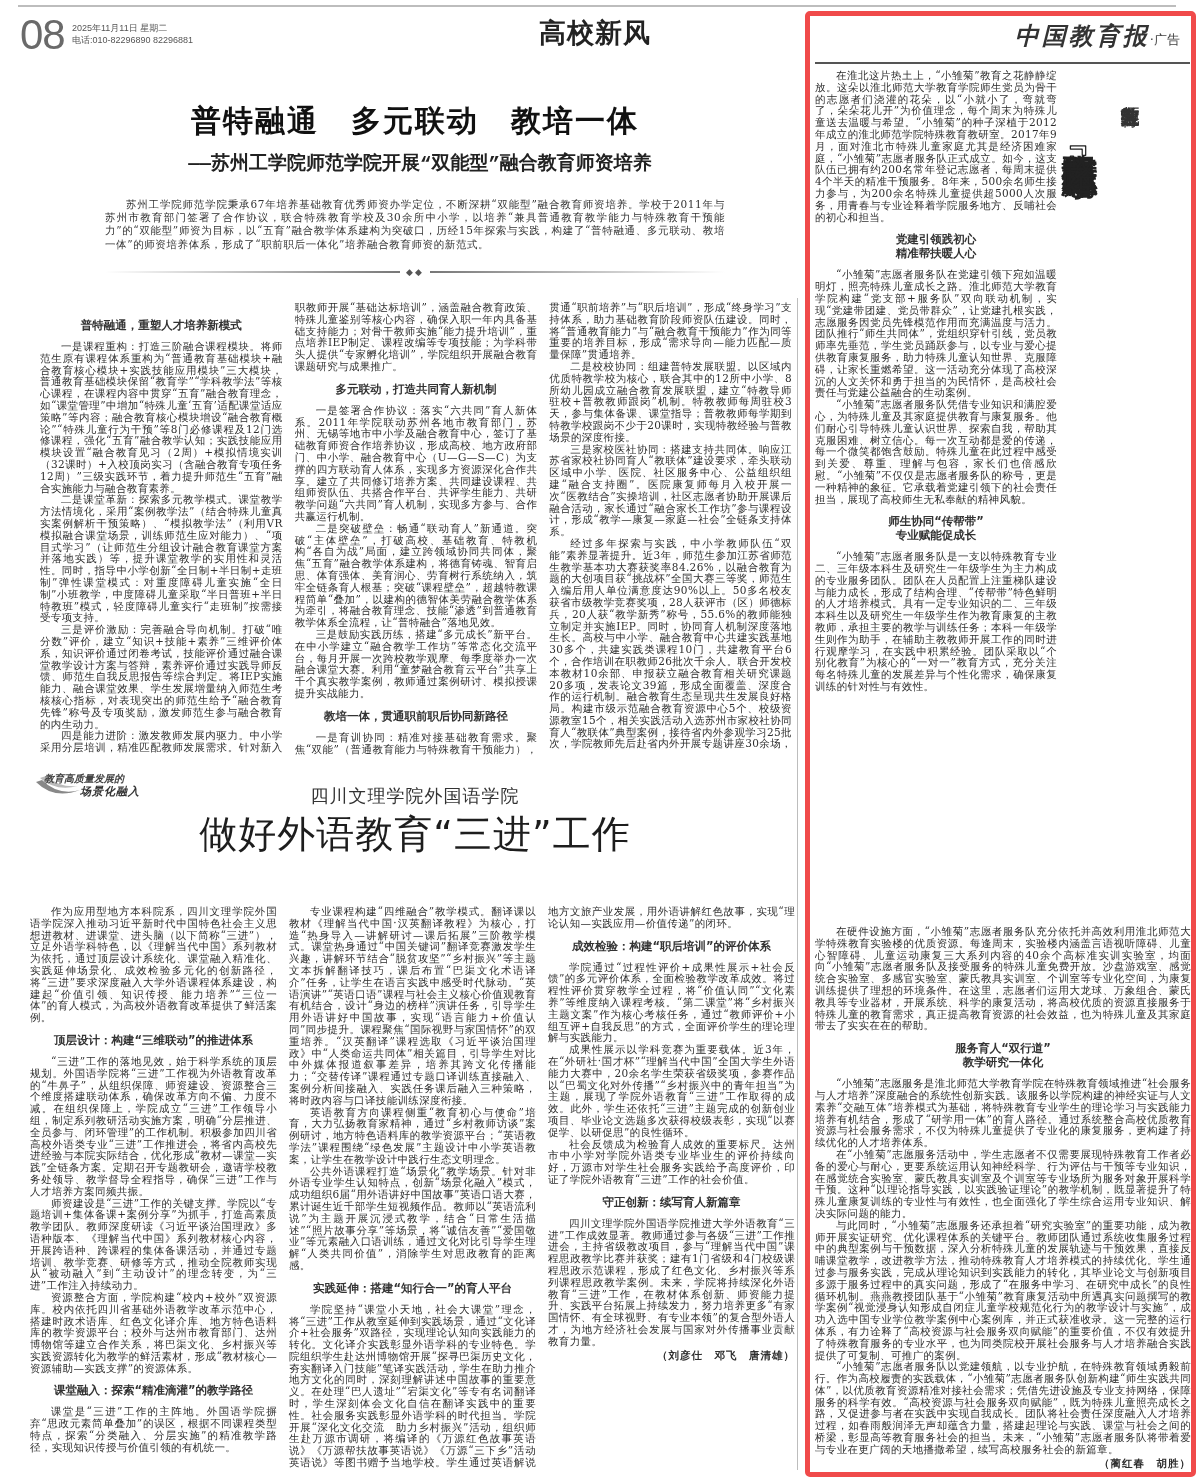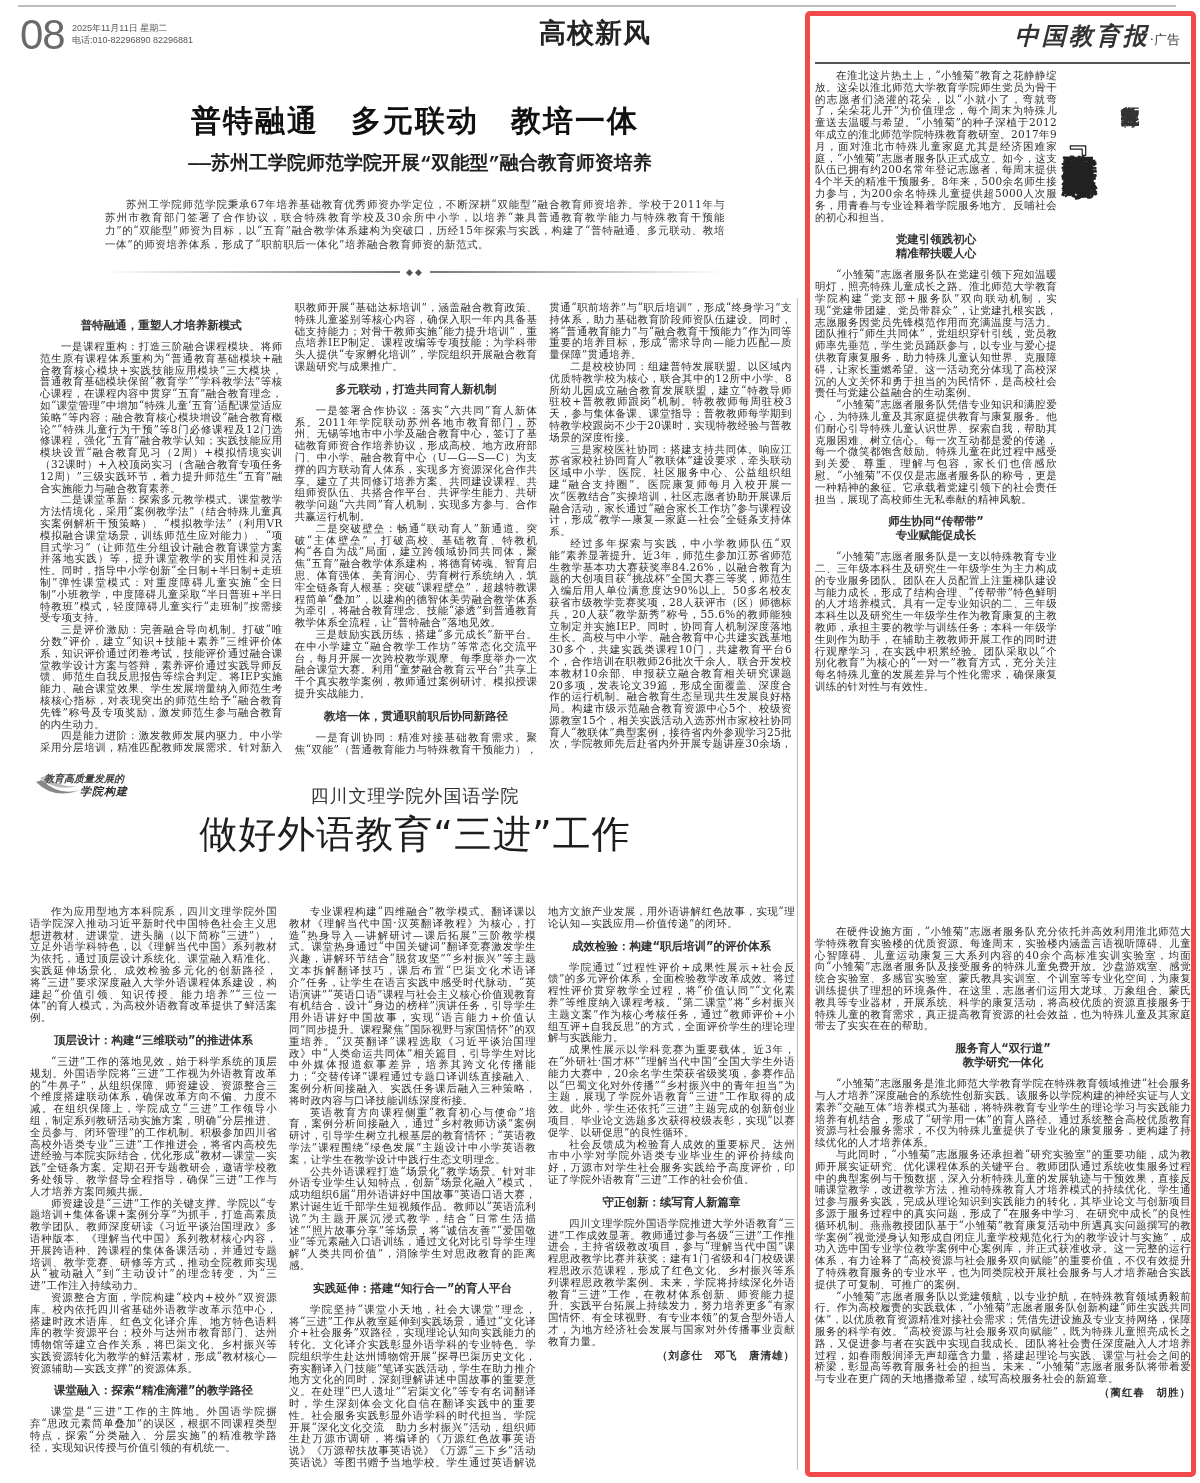--- a/index.html
+++ b/index.html
@@ -90,37 +90,37 @@
 </div>
 
 <div class="abs vsep"></div>
 
 <div class="abs logo">
   <svg width="48" height="26" viewBox="0 0 48 26">
     <path d="M2 6 Q20 24 46 14 Q24 20 8 4 Z" fill="#888"></path>
     <path d="M6 2 Q22 16 44 10 Q26 12 12 0 Z" fill="#bbb"></path>
   </svg>
   <span class="l1">教育高质量发展的</span>
-  <span class="l2">学院构建</span>
+  <span class="l2">场景化融入</span>
 </div>
 <div class="abs kicker2">四川文理学院外国语学院</div>
 <div class="abs headline2">
   <span>做好外语教育“三进”工作</span>
 </div>
 
 <div class="abs sichuan-body cols3 txt">
   <p>作为应用型地方本科院系，四川文理学院外国语学院深入推动习近平新时代中国特色社会主义思想进教材、进课堂、进头脑（以下简称“三进”），立足外语学科特色，以《理解当代中国》系列教材为依托，通过顶层设计系统化、课堂融入精准化、实践延伸场景化、成效检验多元化的创新路径，将“三进”要求深度融入大学外语课程体系建设，构建起“价值引领、知识传授、能力培养”“三位一体”的育人模式，为高校外语教育改革提供了鲜活案例。</p>
   <h3 class="sec-head">顶层设计：构建“三维联动”的推进体系</h3>
   <p>“三进”工作的落地见效，始于科学系统的顶层规划。外国语学院将“三进”工作视为外语教育改革的“牛鼻子”，从组织保障、师资建设、资源整合三个维度搭建联动体系，确保改革方向不偏、力度不减。在组织保障上，学院成立“三进”工作领导小组，制定系列教研活动实施方案，明确“分层推进、全员参与、闭环管理”的工作机制。积极参加四川省高校外语类专业“三进”工作推进会，将省内高校先进经验与本院实际结合，优化形成“教材—课堂—实践”全链条方案。定期召开专题教研会，邀请学校教务处领导、教学督导全程指导，确保“三进”工作与人才培养方案同频共振。</p>
   <p>师资建设是“三进”工作的关键支撑。学院以“专题培训+集体备课+案例分享”为抓手，打造高素质教学团队。教师深度研读《习近平谈治国理政》多语种版本、《理解当代中国》系列教材核心内容，开展跨语种、跨课程的集体备课活动，并通过专题培训、教学竞赛、研修等方式，推动全院教师实现从“被动融入”到“主动设计”的理念转变，为“三进”工作注入持续动力。</p>
   <p>资源整合方面，学院构建“校内+校外”双资源库。校内依托四川省基础外语教学改革示范中心，搭建时政术语库、红色文化译介库、地方特色语料库的教学资源平台；校外与达州市教育部门、达州博物馆等建立合作关系，将巴渠文化、乡村振兴等实践资源转化为教学的鲜活素材，形成“教材核心—资源辅助—实践支撑”的资源体系。</p>
   <h3 class="sec-head">课堂融入：探索“精准滴灌”的教学路径</h3>
   <p>课堂是“三进”工作的主阵地。外国语学院摒弃“思政元素简单叠加”的误区，根据不同课程类型特点，探索“分类融入、分层实施”的精准教学路径，实现知识传授与价值引领的有机统一。</p>
   <p>专业课程构建“四维融合”教学模式。翻译课以教材《理解当代中国·汉英翻译教程》为核心，打造“热身导入—讲解研讨—课后拓展”三阶教学模式。课堂热身通过“中国关键词”翻译竞赛激发学生兴趣，讲解环节结合“脱贫攻坚”“乡村振兴”等主题文本拆解翻译技巧，课后布置“巴渠文化术语译介”任务，让学生在语言实践中感受时代脉动。“英语演讲”“英语口语”课程与社会主义核心价值观教育有机结合，设计“身边的榜样”演讲任务，引导学生用外语讲好中国故事，实现“语言能力+价值认同”同步提升。课程聚焦“国际视野与家国情怀”的双重培养。“汉英翻译”课程选取《习近平谈治国理政》中“人类命运共同体”相关篇目，引导学生对比中外媒体报道叙事差异，培养其跨文化传播能力；“交替传译”课程通过专题口译训练直接融入、案例分析间接融入、实践任务课后融入三种策略，将时政内容与口译技能训练深度衔接。</p>
-  <p>英语教育方向课程侧重“教育初心与使命”培育，案例分析间接融入，通过“乡村教师访谈”案例研讨，引导学生树立扎根基层的教育情怀；“英语教学法”课程围绕“绿色发展”主题设计中小学英语教案，让学生在教学设计中践行生态文明理念。</p>
+  <p>英语教育方向课程侧重“教育初心与使命”培育，大力弘扬教育家精神，通过“乡村教师访谈”案例研讨，地方特色语料库的教学资源平台；“英语教学法”课程围绕“绿色发展”主题设计中小学英语教案，让学生在教学设计中践行生态文明理念。</p>
   <p>公共外语课程打造“场景化”教学场景。针对非外语专业学生认知特点，创新“场景化融入”模式，成功组织6届“用外语讲好中国故事”英语口语大赛，累计诞生近千部学生短视频作品。教师以“英语流利说”为主题开展沉浸式教学，结合“日常生活描述”“照片故事分享”等场景，将“诚信友善”“爱国敬业”等元素融入口语训练，通过文化对比引导学生理解“人类共同价值”，消除学生对思政教育的距离感。</p>
   <h3 class="sec-head">实践延伸：搭建“知行合一”的育人平台</h3>
   <p>学院坚持“课堂小天地，社会大课堂”理念，将“三进”工作从教室延伸到实践场景，通过“文化译介+社会服务”双路径，实现理论认知向实践能力的转化。文化译介实践彰显外语学科的专业特色。学院组织学生赴达州博物馆开展“探寻巴渠历史文化，夯实翻译入门技能”笔译实践活动，学生在助力推介地方文化的同时，深刻理解讲述中国故事的重要意义。在处理“巴人遗址”“宕渠文化”等专有名词翻译时，学生深刻体会文化自信在翻译实践中的重要性。社会服务实践彰显外语学科的时代担当。学院开展“深化文化交流　助力乡村振兴”活动，组织师生赴万源市调研，将编译的《万源红色故事英语说》《万源帮扶故事英语说》《万源“三下乡”活动英语说》等图书赠予当地学校。学生通过英语解说地方文旅产业发展，用外语讲解红色故事，实现“理论认知—实践应用—价值传递”的闭环。</p>
   <h3 class="sec-head">成效检验：构建“职后培训”的评价体系</h3>
   <p>学院通过“过程性评价+成果性展示+社会反馈”的多元评价体系，全面检验教学改革成效。将过程性评价贯穿教学全过程，将“价值认同”“文化素养”等维度纳入课程考核。“第二课堂”将“乡村振兴主题文案”作为核心考核任务，通过“教师评价+小组互评+自我反思”的方式，全面评价学生的理论理解与实践能力。</p>
   <p>成果性展示以学科竞赛为重要载体。近3年，在“外研社·国才杯”“理解当代中国”全国大学生外语能力大赛中，20余名学生荣获省级奖项，参赛作品以“巴蜀文化对外传播”“乡村振兴中的青年担当”为主题，展现了学院外语教育“三进”工作取得的成效。此外，学生还依托“三进”主题完成的创新创业项目、毕业论文选题多次获得校级表彰，实现“以赛促学、以研促思”的良性循环。</p>
   <p>社会反馈成为检验育人成效的重要标尺。达州市中小学对学院外语类专业毕业生的评价持续向好，万源市对学生社会服务实践给予高度评价，印证了学院外语教育“三进”工作的社会价值。</p>
   <h3 class="sec-head">守正创新：续写育人新篇章</h3>
   <p>四川文理学院外国语学院推进大学外语教育“三进”工作成效显著。教师通过参与各级“三进”工作推进会，主持省级教改项目，参与“理解当代中国”课程思政教学比赛并获奖；建有1门省级和4门校级课程思政示范课程，形成了红色文化、乡村振兴等系列课程思政教学案例。未来，学院将持续深化外语教育“三进”工作，在教材体系创新、师资能力提升、实践平台拓展上持续发力，努力培养更多“有家国情怀、有全球视野、有专业本领”的复合型外语人才，为地方经济社会发展与国家对外传播事业贡献教育力量。</p>
   <p class="byline">（刘彦仕　邓飞　唐清雄）</p>
@@ -149,16 +149,17 @@
   <p>“小雏菊”志愿者服务队是一支以特殊教育专业二、三年级本科生及研究生一年级学生为主力构成的专业服务团队。团队在人员配置上注重梯队建设与能力成长，形成了结构合理、“传帮带”特色鲜明的人才培养模式。具有一定专业知识的二、三年级本科生以及研究生一年级学生作为教育康复的主教教师，承担主要的教学与训练任务；本科一年级学生则作为助手，在辅助主教教师开展工作的同时进行观摩学习，在实践中积累经验。团队采取以“个别化教育”为核心的“一对一”教育方式，充分关注每名特殊儿童的发展差异与个性化需求，确保康复训练的针对性与有效性。</p>
 </div>
 
 <div class="abs hb-bottom txt">
   <p>在硬件设施方面，“小雏菊”志愿者服务队充分依托并高效利用淮北师范大学特殊教育实验楼的优质资源。每逢周末，实验楼内涵盖言语视听障碍、儿童心智障碍、儿童运动康复三大系列内容的40余个高标准实训实验室，均面向“小雏菊”志愿者服务队及接受服务的特殊儿童免费开放。沙盘游戏室、感觉统合实验室、多感官实验室、蒙氏教具实训室、个训室等专业化空间，为康复训练提供了理想的环境条件。在这里，志愿者们运用大龙球、万象组合、蒙氏教具等专业器材，开展系统、科学的康复活动，将高校优质的资源直接服务于特殊儿童的教育需求，真正提高教育资源的社会效益，也为特殊儿童及其家庭带去了实实在在的帮助。</p>
   <h3 class="sec-head">
     <span>服务育人“双行道”</span>
     <span>教学研究一体化</span>
   </h3>
   <p>“小雏菊”志愿服务是淮北师范大学教育学院在特殊教育领域推进“社会服务与人才培养”深度融合的系统性创新实践。该服务以学院构建的神经实证与人文素养“交融互体”培养模式为基础，将特殊教育专业学生的理论学习与实践能力培养有机结合，形成了“研学用一体”的育人路径。通过系统整合高校优质教育资源与社会服务需求，不仅为特殊儿童提供了专业化的康复服务，更构建了持续优化的人才培养体系。</p>
+  <p>在“小雏菊”志愿服务活动中，学生志愿者不仅需要展现特殊教育工作者必备的爱心与耐心，更要系统运用认知神经科学、行为评估与干预等专业知识，在感觉统合实验室、蒙氏教具实训室及个训室等专业场所为服务对象开展科学干预。这种“以理论指导实践，以实践验证理论”的教学机制，既显著提升了特殊儿童康复训练的专业性与有效性，也全面强化了学生综合运用专业知识、解决实际问题的能力。</p>
   <p>与此同时，“小雏菊”志愿服务还承担着“研究实验室”的重要功能，成为教师开展实证研究、优化课程体系的关键平台。教师团队通过系统收集服务过程中的典型案例与干预数据，深入分析特殊儿童的发展轨迹与干预效果，直接反哺课堂教学，改进教学方法，推动特殊教育人才培养模式的持续优化。学生通过参与服务实践，完成从理论知识到实践能力的转化，其毕业论文与创新项目多源于服务过程中的真实问题，形成了“在服务中学习、在研究中成长”的良性循环机制。燕燕教授团队基于“小雏菊”教育康复活动中所遇真实问题撰写的教学案例“视觉浸身认知形成自闭症儿童学校规范化行为的教学设计与实施”，成功入选中国专业学位教学案例中心案例库，并正式获准收录。这一完整的运行体系，有力诠释了“高校资源与社会服务双向赋能”的重要价值，不仅有效提升了特殊教育服务的专业水平，也为同类院校开展社会服务与人才培养融合实践提供了可复制、可推广的案例。</p>
   <p>“小雏菊”志愿者服务队以党建领航，以专业护航，在特殊教育领域勇毅前行。作为高校履责的实践载体，“小雏菊”志愿者服务队创新构建“师生实践共同体”，以优质教育资源精准对接社会需求；凭借先进设施及专业支持网络，保障服务的科学有效。“高校资源与社会服务双向赋能”，既为特殊儿童照亮成长之路，又促进参与者在实践中实现自我成长。团队将社会责任深度融入人才培养过程，如春雨般润泽无声却蕴含力量，搭建起理论与实践、课堂与社会之间的桥梁，彰显高等教育服务社会的担当。未来，“小雏菊”志愿者服务队将带着爱与专业在更广阔的天地播撒希望，续写高校服务社会的新篇章。</p>
   <p class="byline">（蔺红春　胡胜）</p>
 </div>
 
 </body></html>

